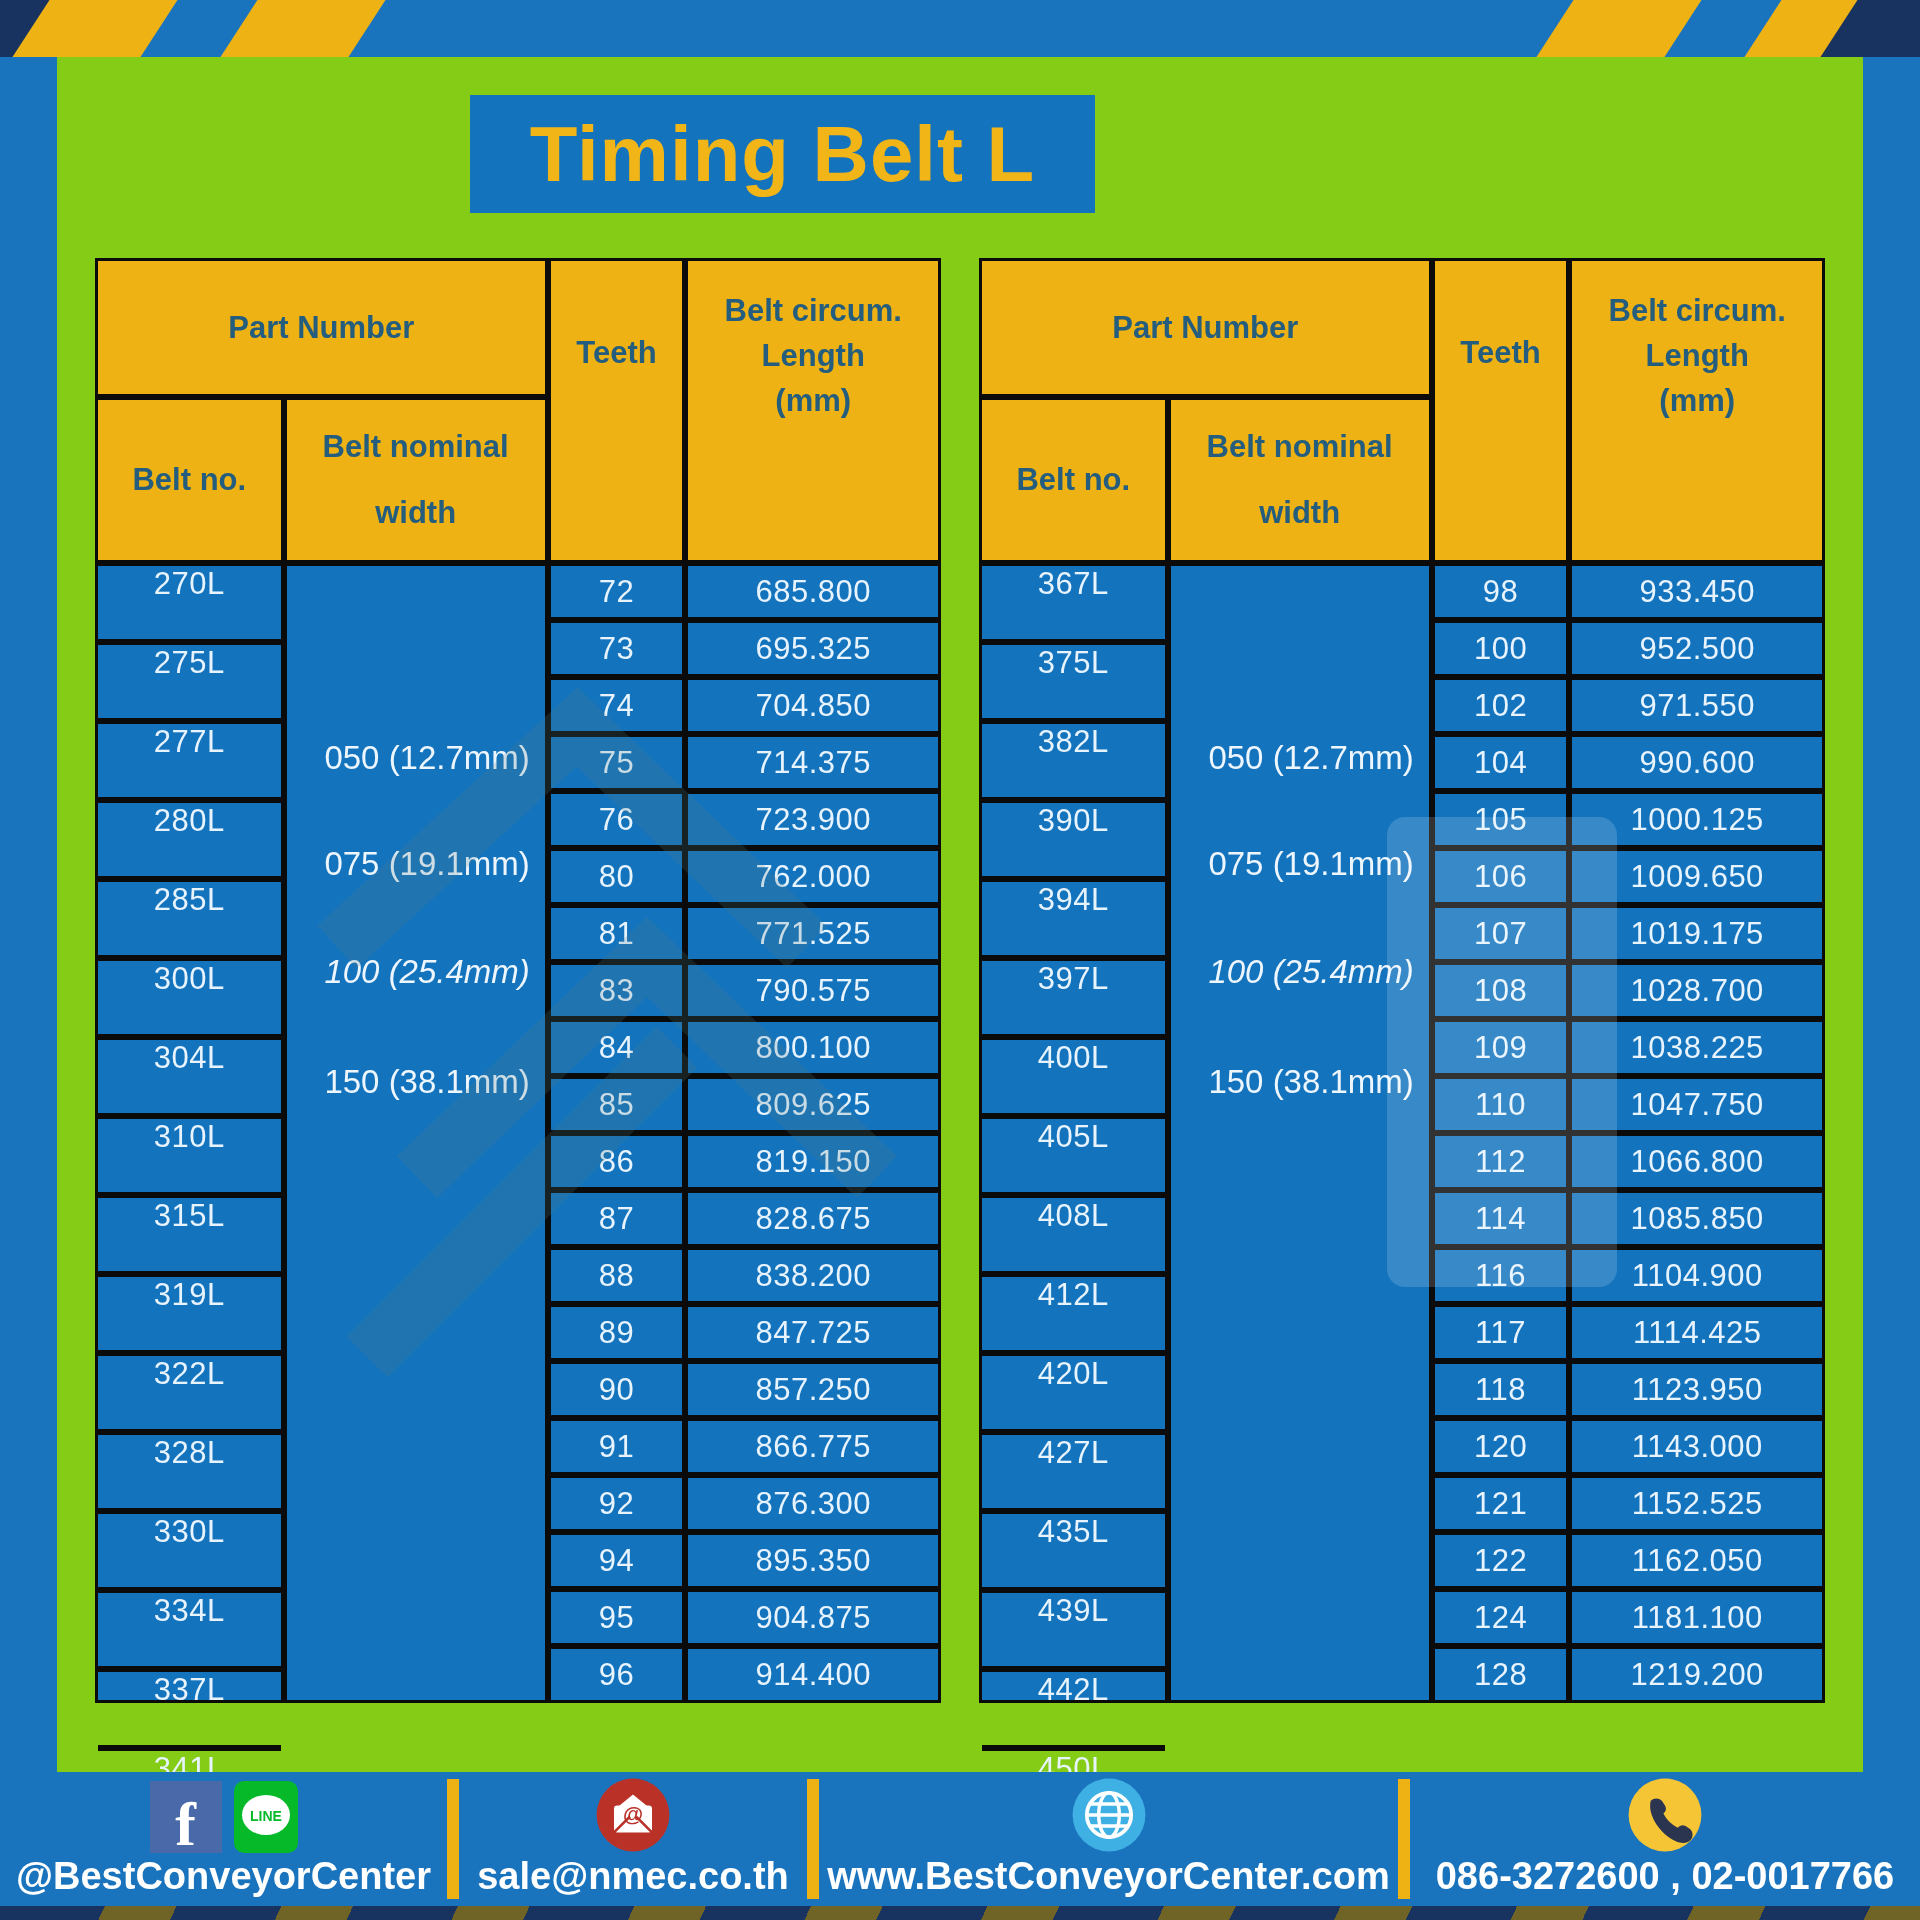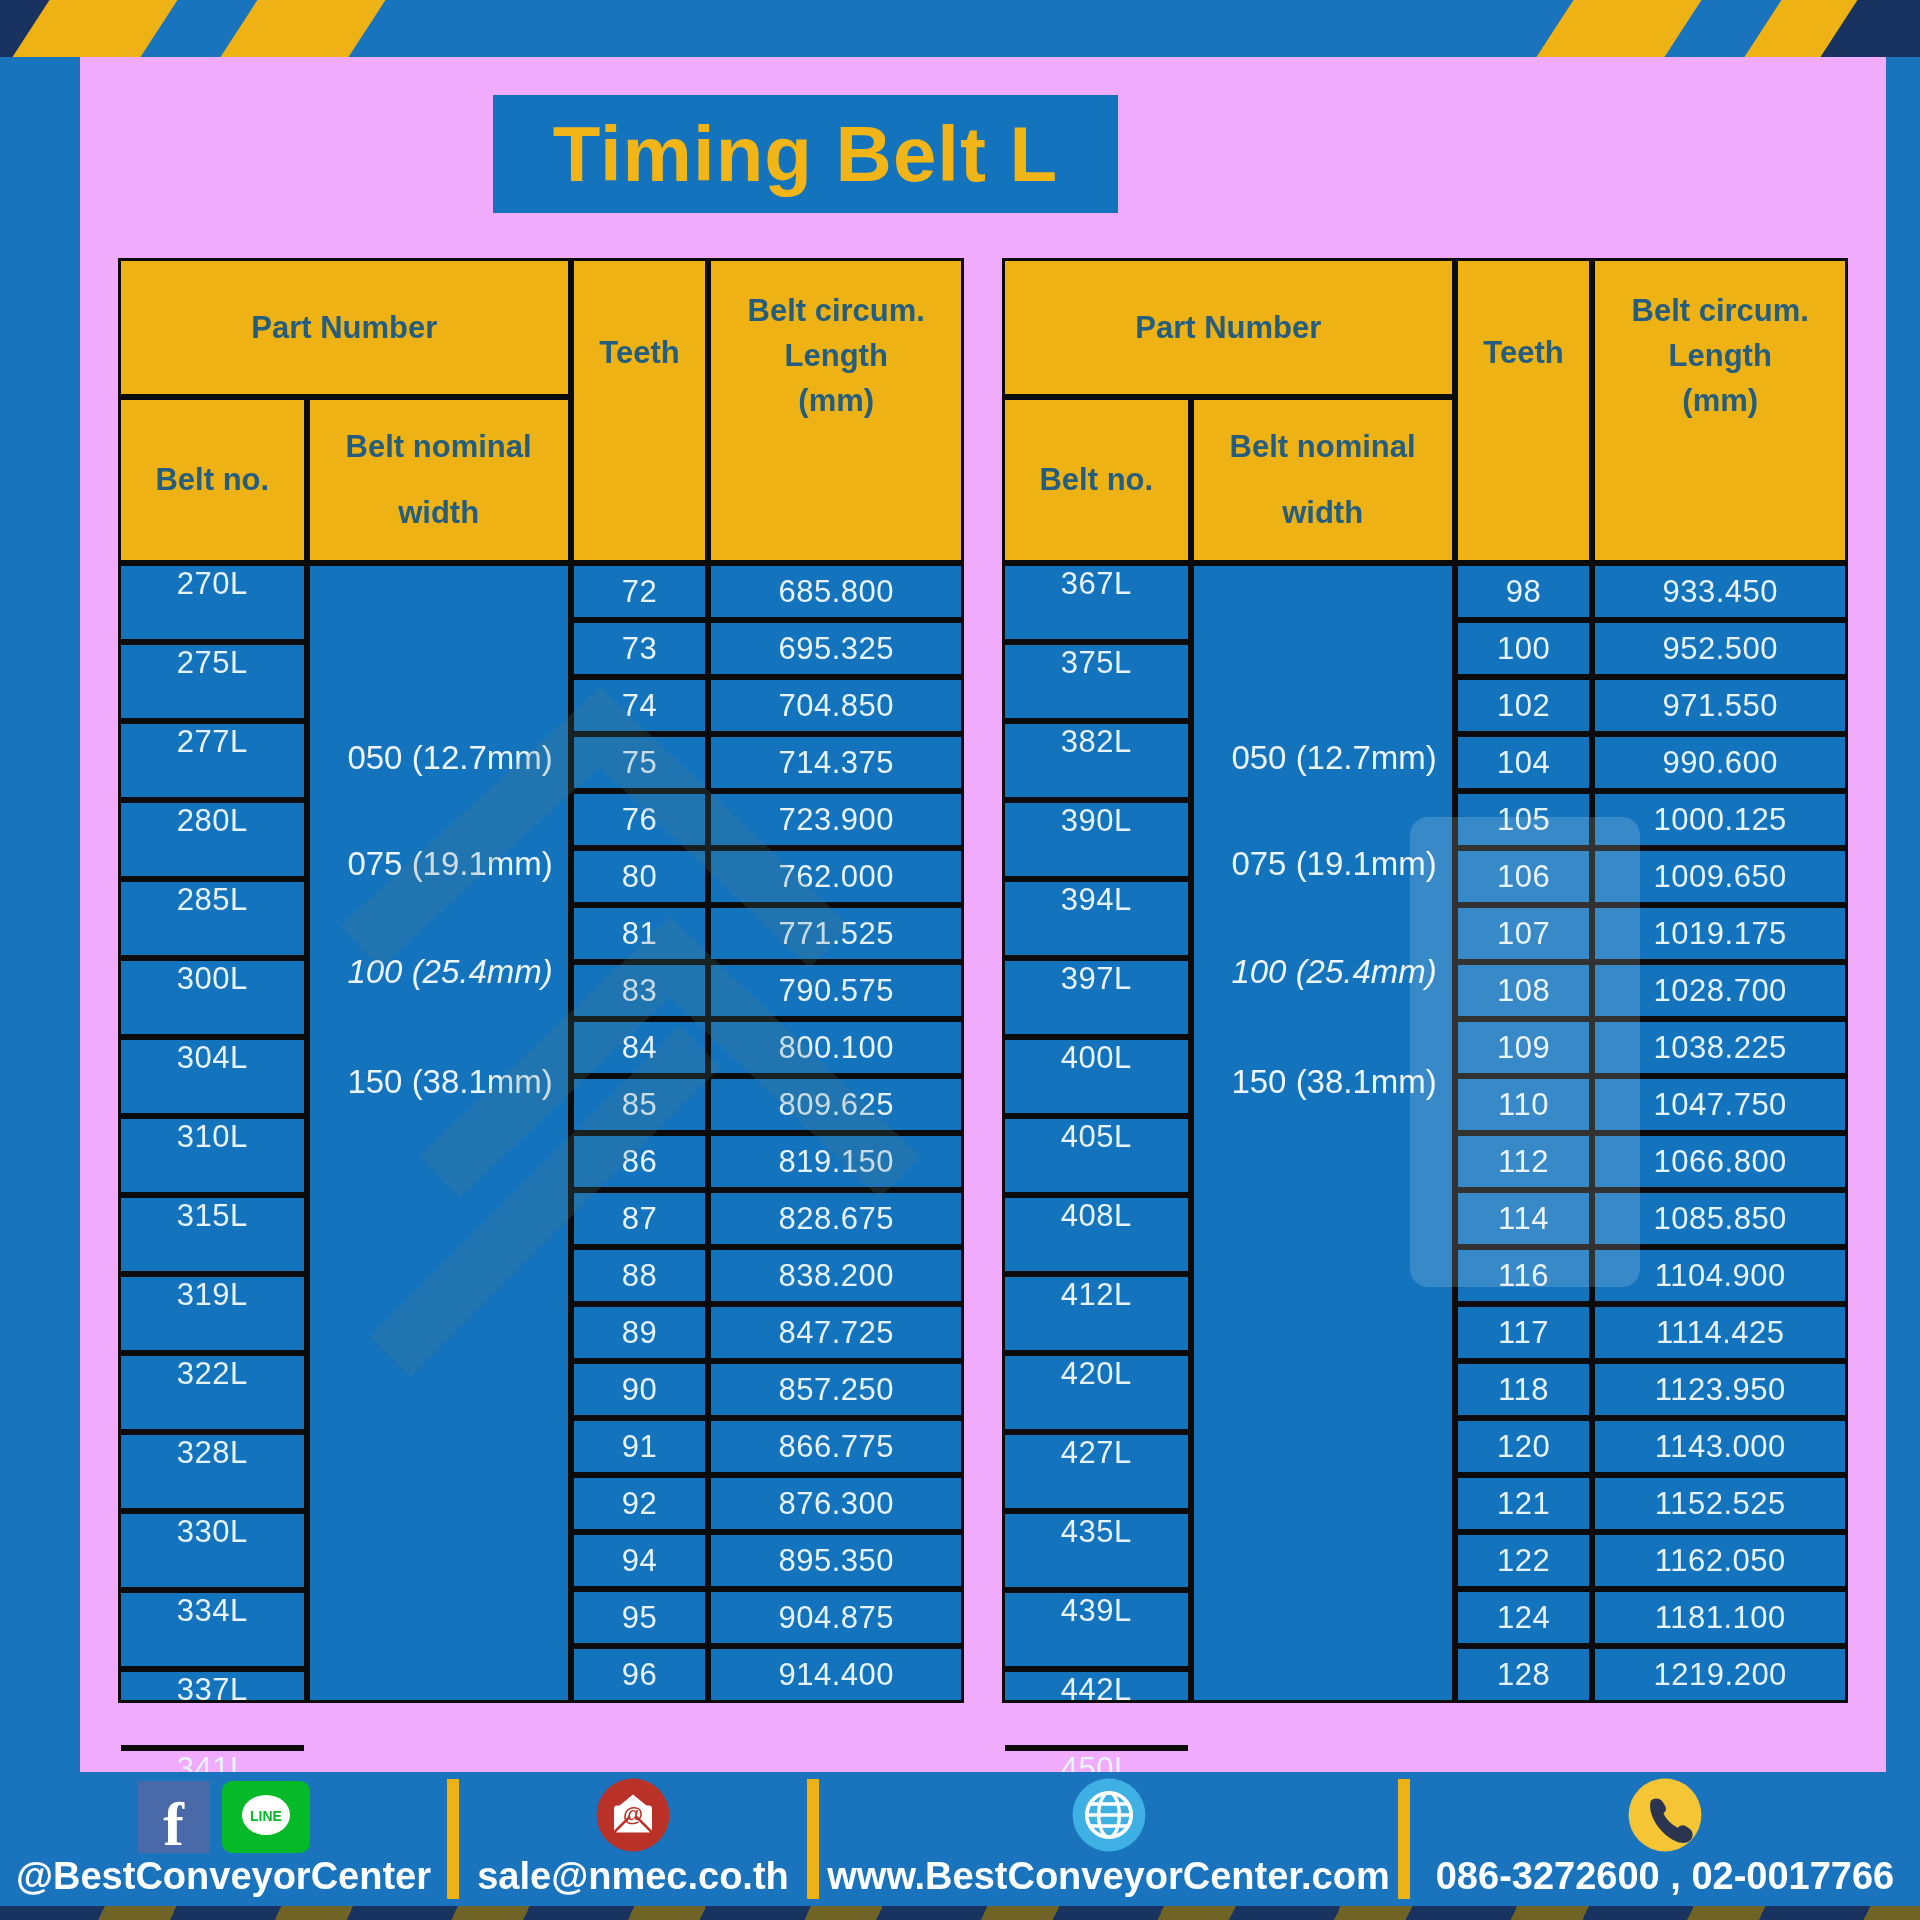--- a/index.html
+++ b/index.html
@@ -9,21 +9,21 @@
 
   
   .topbar{position:absolute;top:0;left:0;right:0;height:57px;background:#1a74bd;overflow:hidden;}
   .stripe{position:absolute;top:-10px;height:80px;width:128px;background:#efb214;transform:skewX(-33deg);}
   .stripe.s1{left:30px;} .stripe.s2{left:238px;}
   .stripe.s3{right:238px;} .stripe.s4{right:30px;}
   .corner{position:absolute;top:-10px;height:80px;width:150px;background:#18335f;transform:skewX(-33deg);}
   .corner.cl{left:-75px;} .corner.cr{right:-68px;}
 
   
-  .content{position:absolute;left:57px;top:57px;width:1806px;height:1715px;background:#f0abfc;margin-left:23px;}
+  .content{position:absolute;left:57px;top:57px;width:1806px;height:1715px;background:#84cc16;}
 
   .title-box{position:absolute;left:413px;top:38px;width:625px;height:118px;background:#1373bd;
              display:flex;align-items:center;justify-content:center;}
   .title-box h1{margin:0;font-size:78px;font-weight:bold;color:#f2b517;letter-spacing:1px;}
 
   
   .tables{position:absolute;left:38px;top:201px;width:1730px;display:flex;gap:38px;}
   .belt-table{flex:1;display:grid;grid-template-columns:22.3% 31.2% 16.3% 30.2%;
               grid-template-rows:139px 166px 1140px;}
   .hcell{border:3px solid #0b0b0b;background:#efb214;color:#245d7d;font-weight:bold;font-size:31px;
@@ -54,21 +54,21 @@
   .footer{position:absolute;left:0;top:1772px;width:1920px;height:134px;background:#1a74bd;
           display:flex;align-items:stretch;}
   .fsec{display:flex;flex-direction:column;align-items:center;justify-content:flex-end;
         padding-bottom:8px;box-sizing:border-box;}
   .fs1{flex:0 0 447px;} .fs2{flex:0 0 348px;} .fs3{flex:0 0 579px;} .fs4{flex:1 1 auto;}
   .fdiv{flex:0 0 12px;background:#efb214;height:120px;align-self:center;}
   .ftext{color:#ffffff;font-weight:bold;font-size:38px;white-space:nowrap;margin-top:2px;}
   .ficons{display:flex;gap:12px;align-items:center;}
   .fbicon{width:72px;height:72px;background:#4a69a8;display:flex;align-items:flex-end;justify-content:center;}
   .fbicon span{color:#fff;font-size:62px;font-weight:bold;line-height:58px;font-family:"Liberation Serif",serif;}
-  .lineicon{width:88px;height:72px;background:#06b928;border-radius:10px;display:flex;align-items:center;justify-content:center;}
+  .lineicon{width:64px;height:72px;background:#06b928;border-radius:10px;display:flex;align-items:center;justify-content:center;}
 
   .bottom-strip{position:absolute;left:0;top:1906px;width:1920px;height:14px;
      background:repeating-linear-gradient(115deg,#18335f 0 95px,#6f6426 95px 160px);}
 </style>
 </head>
 <body>
 
 <div class="poster">
 
   <div class="topbar">

